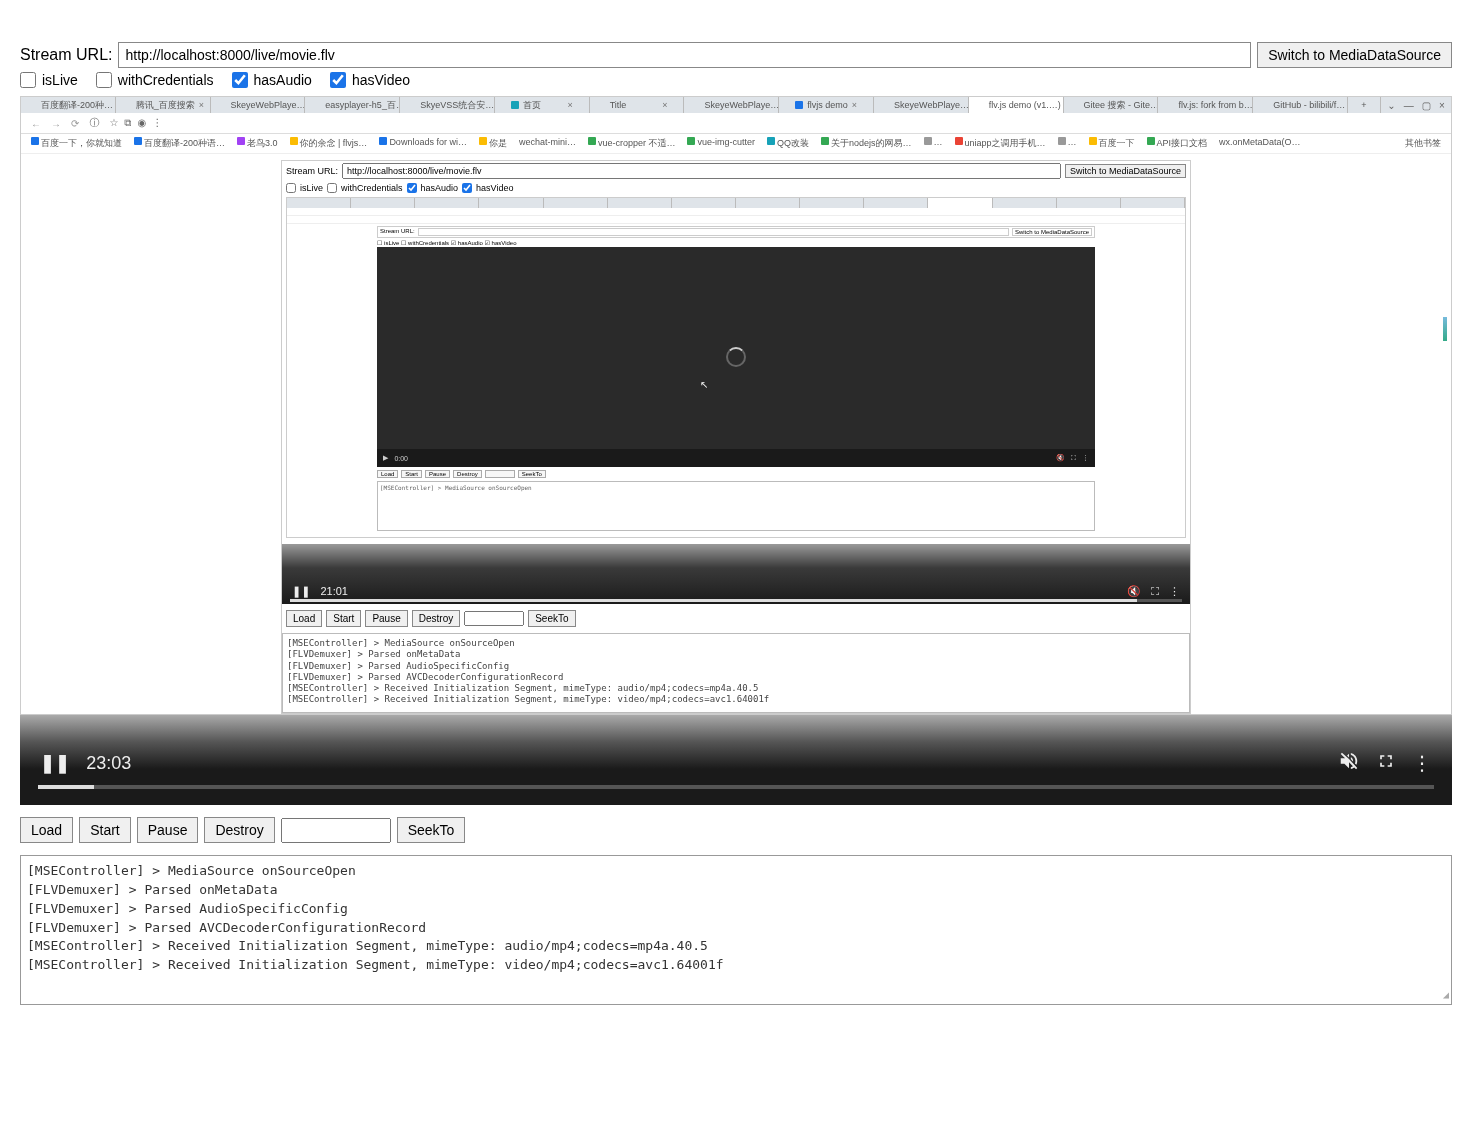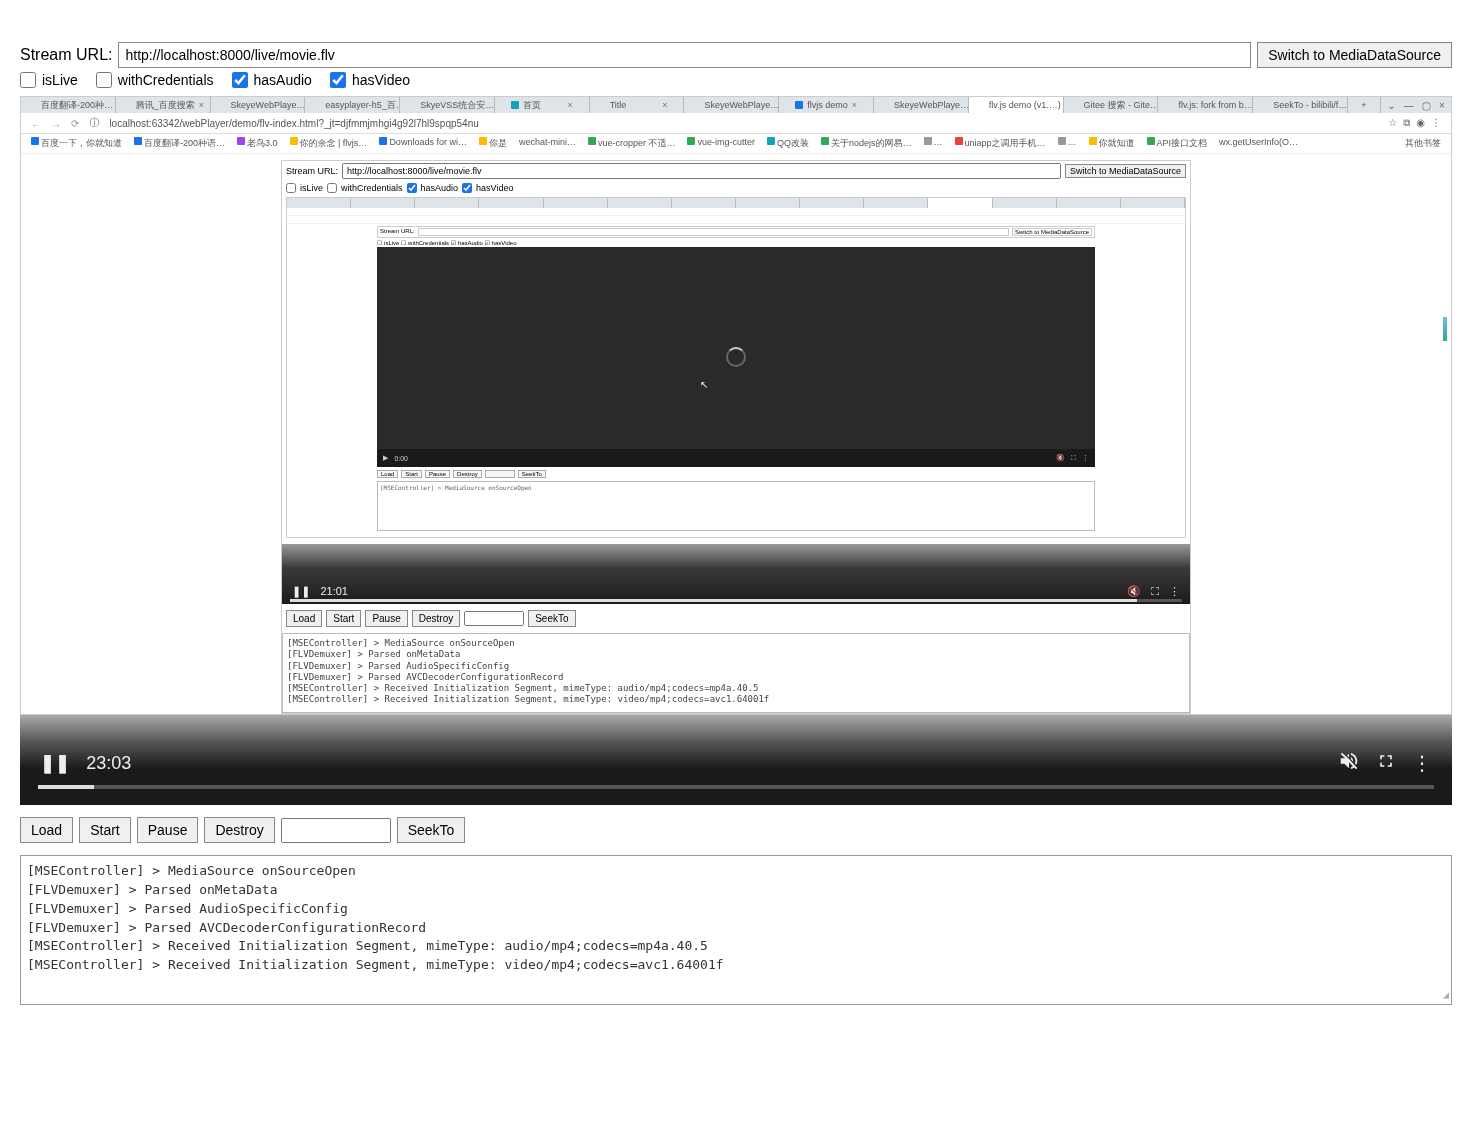--- a/index.html
+++ b/index.html
@@ -144,39 +144,38 @@
           <span>Gitee 搜索 - Gite…</span>
           <span class="x">×</span>
         </div>
       <div class="tab">
           <span class="fi r"></span>
           <span>flv.js: fork from b…</span>
           <span class="x">×</span>
         </div>
       <div class="tab">
           <span></span>
-          <span>SeekTo - bilibili/f…</span>
+          <span>GitHub - bilibili/f…</span>
           <span class="x">×</span>
         </div>
       <div class="tab" style="flex:0 0 20px;justify-content:center;">+</div>
       <div class="wctrl">
         <span>⌄</span>
         <span>—</span>
         <span>▢</span>
         <span>×</span>
       </div>
     </div>
     <div class="addrbar">
       <div class="nav">
         <span>←</span>
         <span>→</span>
         <span>⟳</span>
       </div>
       <span>ⓘ</span>
-      <span class="url">localhost:63342/webPlayer/demo/flv-index.html?_jt=djfmmjmhgi4g92l7hl9spqp54nu</span>
       <div class="right">
         <span>☆</span>
         <span>⧉</span>
         <span>◉</span>
         <span>⋮</span>
       </div>
     </div>
     <div class="bkmk">
       <span>
           <i class="fi b"></i>
@@ -222,28 +221,28 @@
           <span>关于nodejs的网易…</span>
         </span>
       <span><i class="fi"></i>…</span>
       <span>
           <i class="fi r"></i>
           <span>uniapp之调用手机…</span>
         </span>
       <span><i class="fi"></i>…</span>
       <span>
           <i class="fi o"></i>
-          <span>你就知道</span>
+          <span>百度一下</span>
         </span>
       <span>
           <i class="fi g"></i>
           <span>API接口文档</span>
         </span>
       <span>
-          <span>wx.getUserInfo(O…</span>
+          <span>wx.onMetaData(O…</span>
         </span>
       <span class="sp"></span>
       <span>
           <span>其他书签</span>
         </span>
     </div>
     <div class="scroll-ind"></div>
 
     <div class="inner-frame">
       <div class="inner-row">

